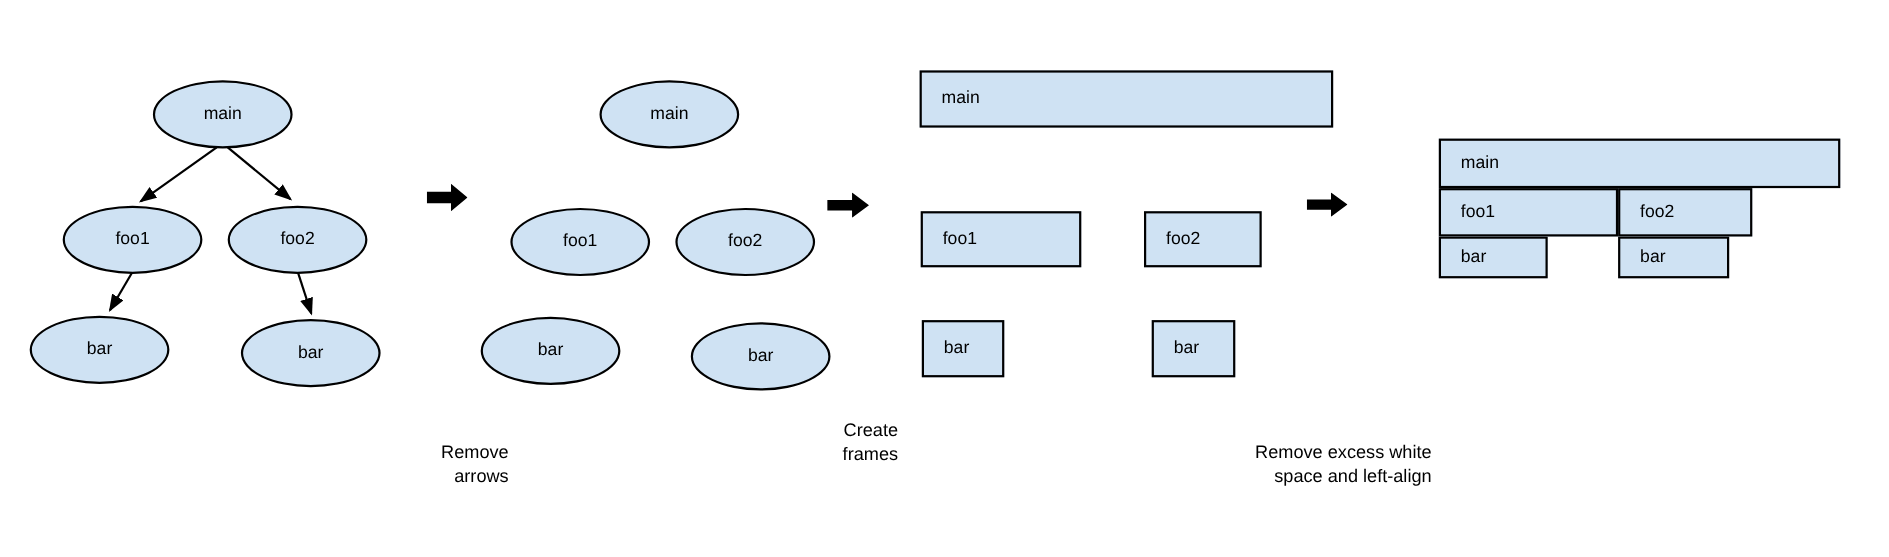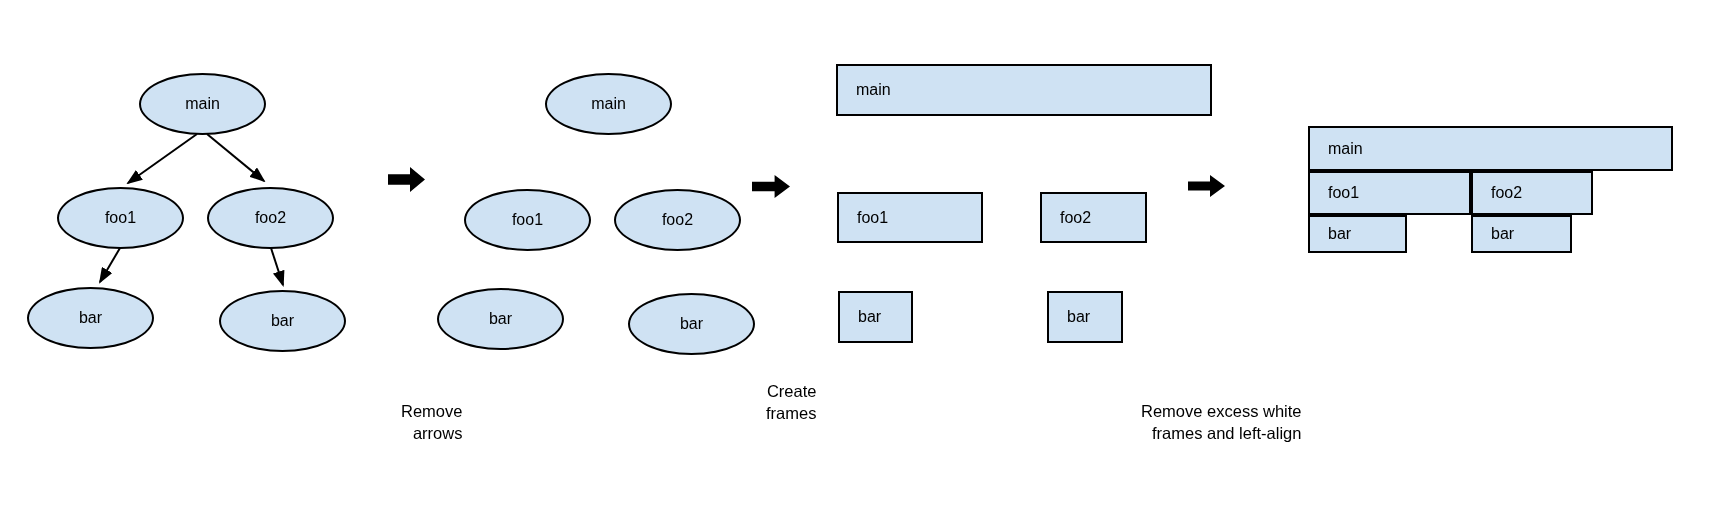--- a/index.html
+++ b/index.html
@@ -92,13 +92,13 @@
         <span>bar</span>
       </div></div><svg class="block-arrow" width="37" height="25" viewBox="0 0 37 24" preserveAspectRatio="none" style="left: 388px; top: 167px;">
       <polygon points="0,7 22,7 22,0 37,12 22,24 22,17 0,17" fill="#000000"></polygon>
     </svg><div class="caption" style="left: 365px; top: 400px;">Remove
 arrows</div><svg class="block-arrow" width="38" height="23" viewBox="0 0 37 24" preserveAspectRatio="none" style="left: 752px; top: 175px;">
       <polygon points="0,7 22,7 22,0 37,12 22,24 22,17 0,17" fill="#000000"></polygon>
     </svg><div class="caption" style="left: 730px; top: 380px;">Create
 frames</div><svg class="block-arrow" width="37" height="22" viewBox="0 0 37 24" preserveAspectRatio="none" style="left: 1188px; top: 175px;">
       <polygon points="0,7 22,7 22,0 37,12 22,24 22,17 0,17" fill="#000000"></polygon>
     </svg><div class="caption" style="left: 1105px; top: 400px;">Remove excess white
-frames and left-align</div></div>
+space and left-align</div></div>
 
 </body></html>

